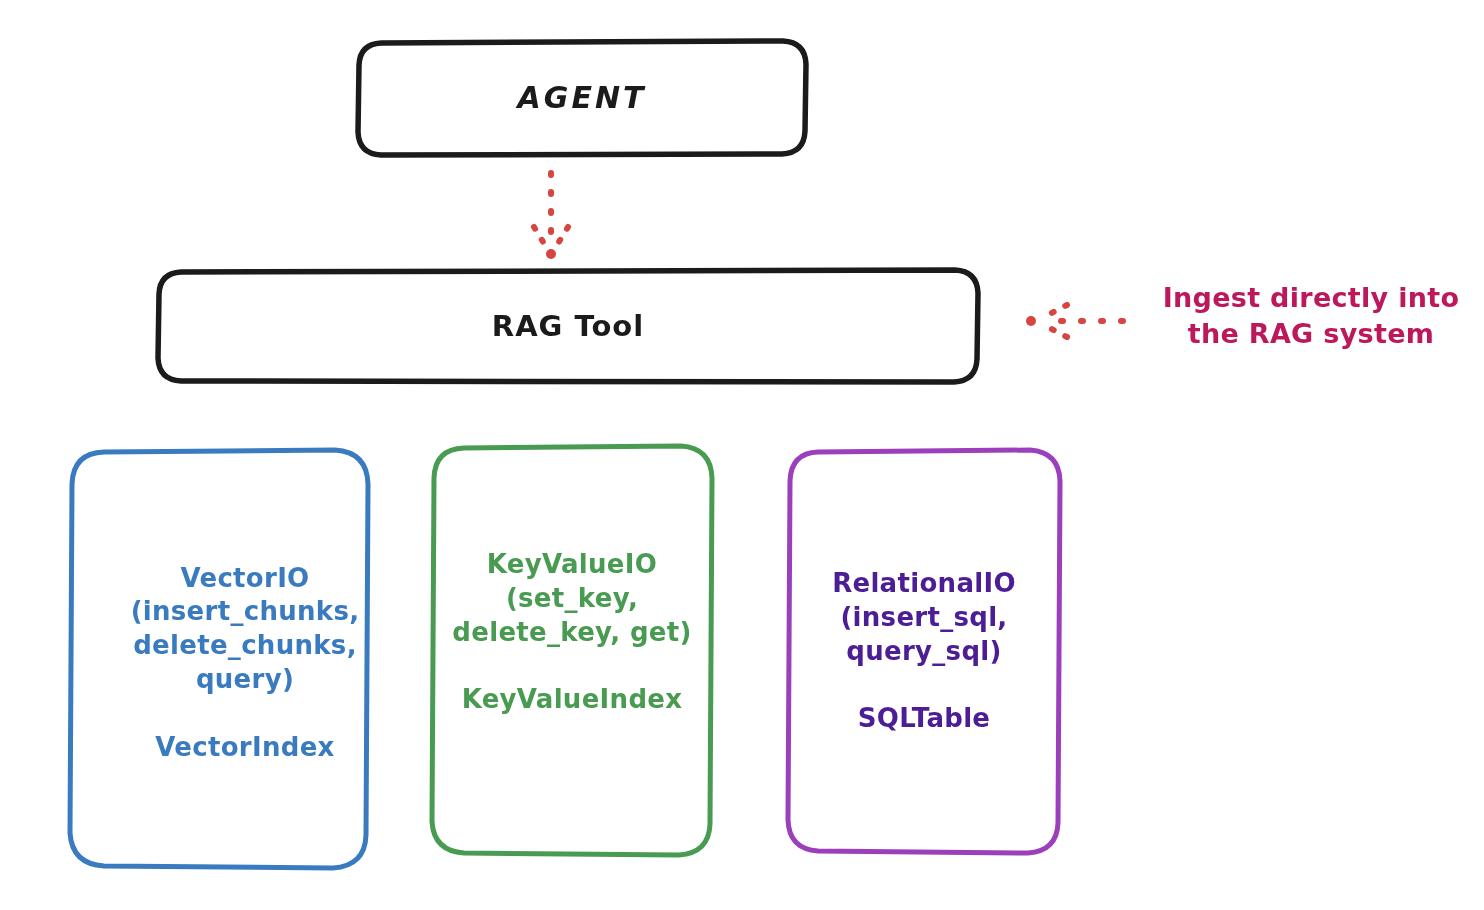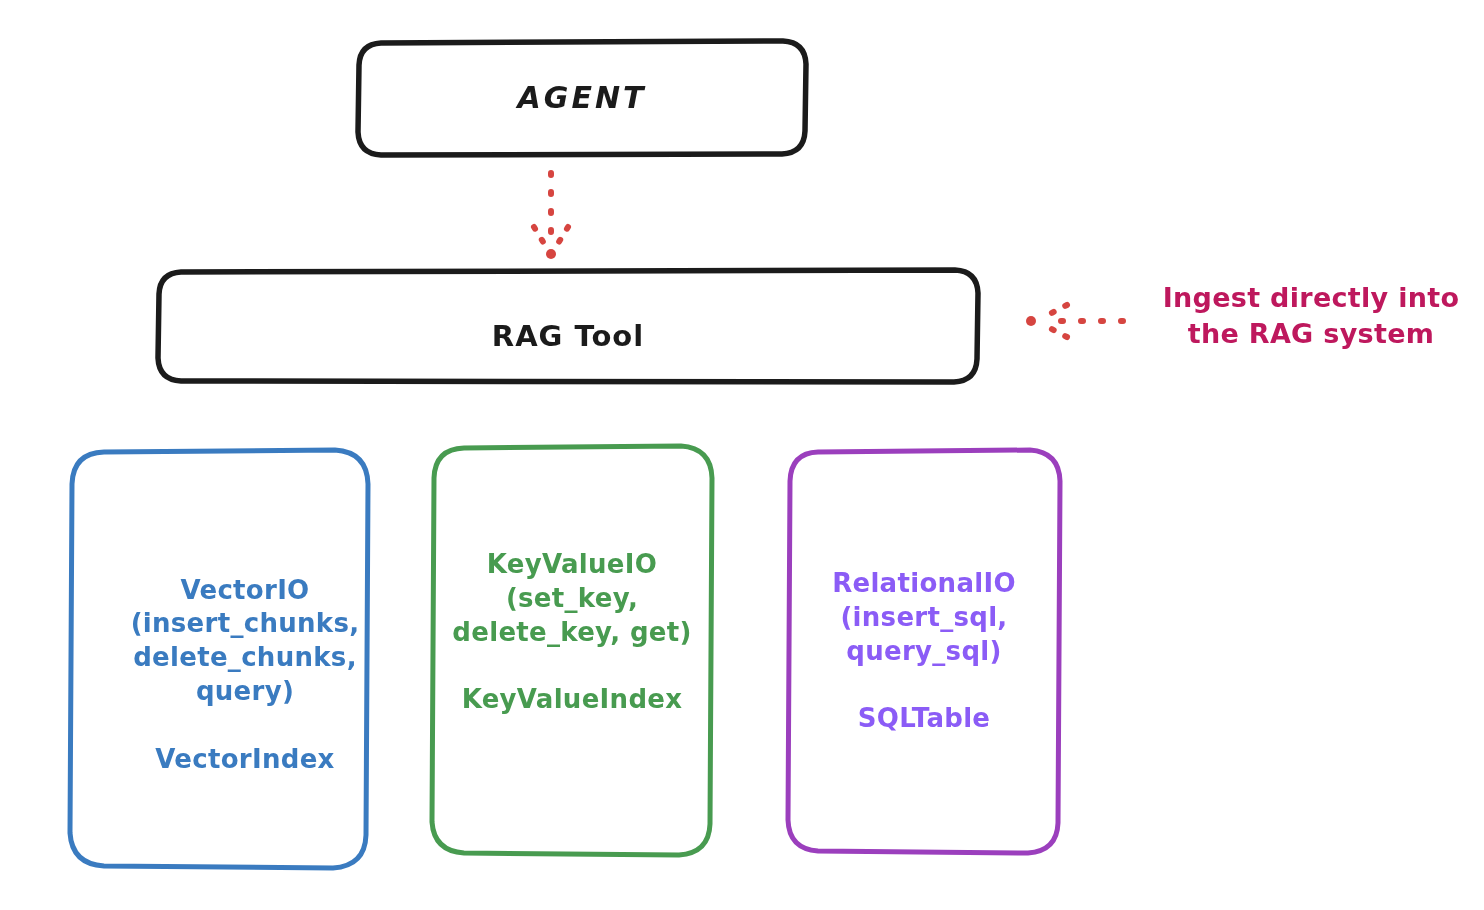--- a/index.html
+++ b/index.html
@@ -52,36 +52,36 @@
     font-style: italic;
     font-weight: 700;
     letter-spacing: 3px;
     color: #1b1b1b;
     text-align: center;
   }
 
   
   #ragtool-node {
     left: 158px;
-    top: 280px;
+    top: 270px;
     width: 820px;
     height: 112px;
   }
   #ragtool-node .node-label {
     font-family: "DejaVu Sans", sans-serif;
     font-size: 29px;
     font-weight: 600;
     letter-spacing: 1px;
     color: #1b1b1b;
   }
 
   
   #vectorio-node {
     left: 70px;
-    top: 466px;
+    top: 454px;
     width: 350px;
     height: 418px;
   }
   #keyvalueio-node {
     left: 432px;
     top: 428px;
     width: 280px;
     height: 409px;
   }
   #relationalio-node {
@@ -94,21 +94,21 @@
   .card-label {
     font-family: "DejaVu Sans", sans-serif;
     font-size: 26px;
     font-weight: 600;
     line-height: 1.3;
     white-space: pre-line;
     letter-spacing: 0.3px;
   }
   #vectorio-node .card-label    { color: #3a7bc0; }
   #keyvalueio-node .card-label  { color: #489b50; }
-  #relationalio-node .card-label{ color: #8b5cf6; }
+  #relationalio-node .card-label{ color: #4c1d95; }
 
   
   #annotation-text {
     position: absolute;
     left: 1146px;
     top: 280px;
     width: 330px;
     text-align: center;
     font-family: "DejaVu Sans", sans-serif;
     font-size: 27px;

